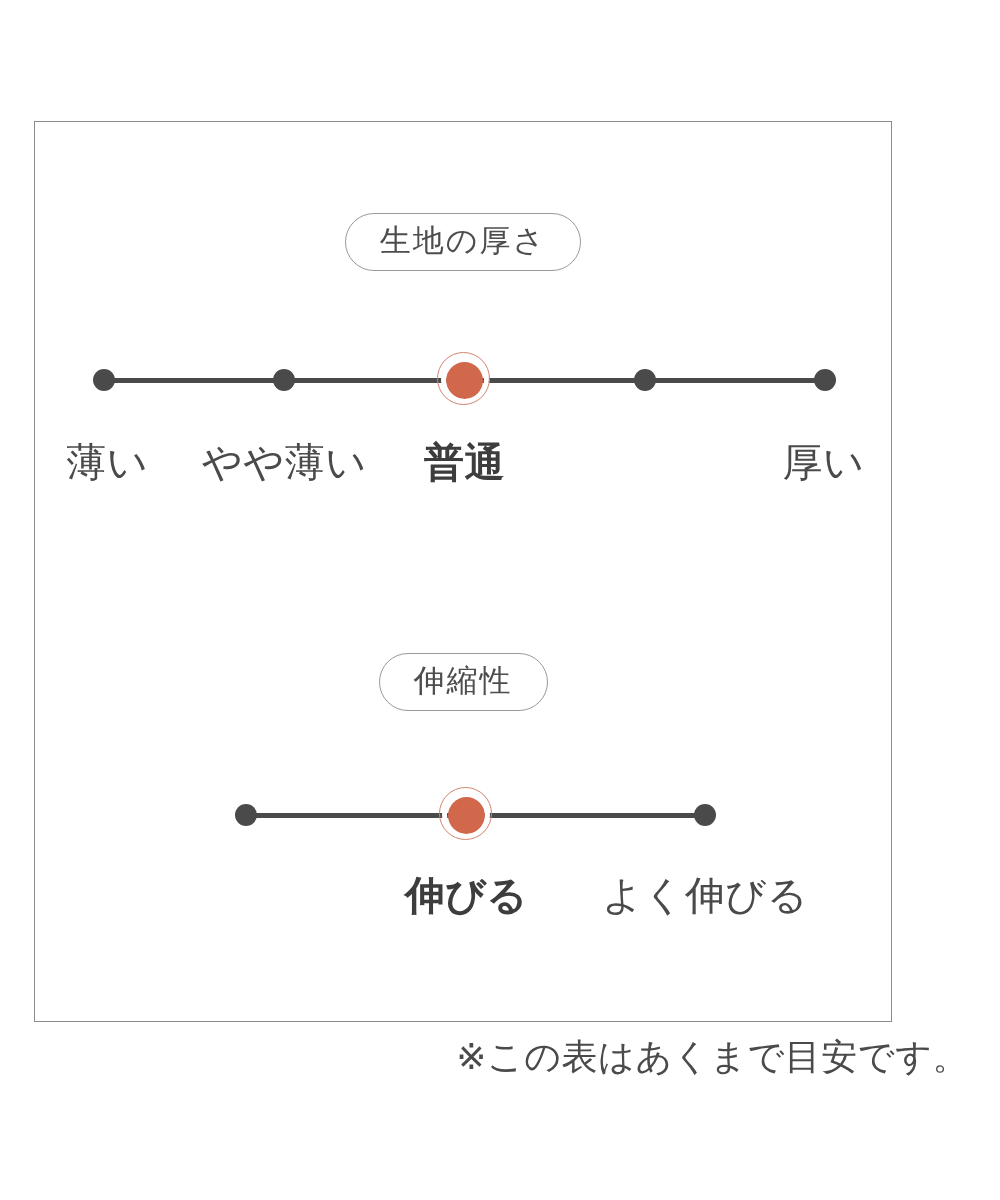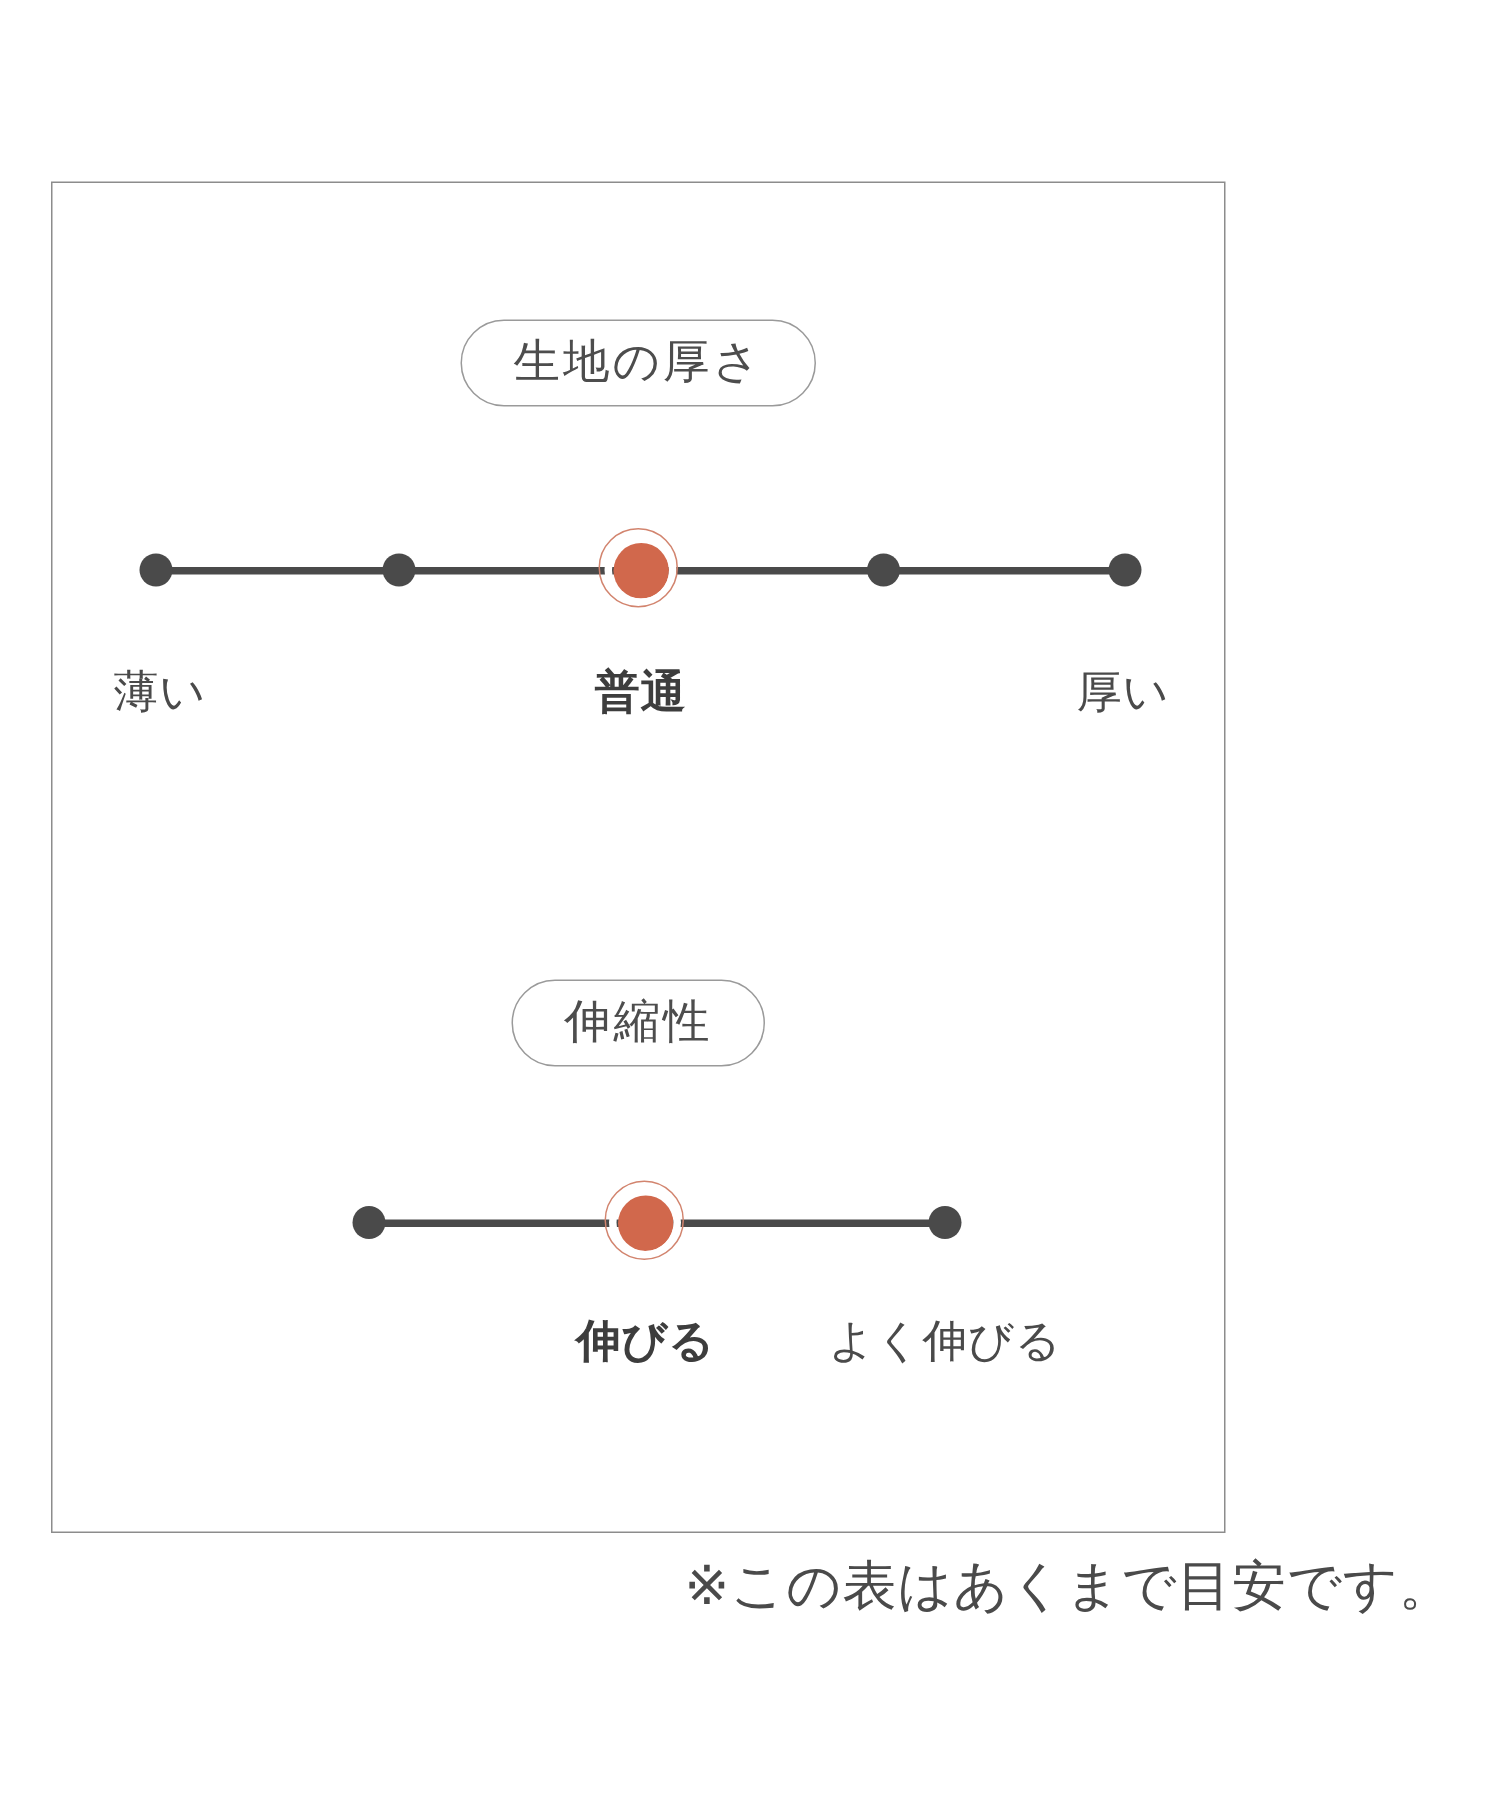--- a/index.html
+++ b/index.html
@@ -14,21 +14,21 @@
     font-family: "Liberation Sans", "DejaVu Sans", sans-serif;
     color: #4a4a4a;
     overflow: hidden;
   }
 
   
   #panel {
     position: absolute;
     left: 34px;
     top: 121px;
-    width: 783px;
+    width: 858px;
     height: 901px;
     box-sizing: border-box;
     border: 1.5px solid #8c8c8c;
     background: #ffffff;
   }
 
   
   .section {
     position: absolute;
     left: 0;
@@ -118,21 +118,21 @@
 
   
   .labels {
     position: absolute;
     height: 46px;
   }
   .tick-label {
     position: absolute;
     top: 0;
     transform: translateX(-50%);
-    font-size: 30px;
+    font-size: 40px;
     line-height: 40px;
     white-space: nowrap;
     color: #4a4a4a;
     letter-spacing: 0.5px;
   }
   .tick-label.selected {
     font-weight: bold;
     color: #3d3d3d;
   }
   .tick-label.edge-left  { transform: translateX(-46%); }
@@ -165,20 +165,21 @@
       <div class="track"></div>
       <div class="node" style="left:0%;"></div>
       <div class="node" style="left:25%;"></div>
       <div class="node active" style="left:50%;"></div>
       <div class="node" style="left:75%;"></div>
       <div class="node" style="left:100%;"></div>
     </div>
 
     <div class="labels" id="thickness-labels" style="left:69px; right:66px; top:320px;">
       <span class="tick-label edge-left" style="left:0%;">薄い</span>
+      <span class="tick-label" style="left:25%;">やや薄い</span>
       <span class="tick-label selected" style="left:50%;">普通</span>
       <span class="tick-label edge-right" style="left:100%;">厚い</span>
     </div>
 
   </div>
 
   <div class="section" id="section-stretch">
 
     <div class="pill-wrap" style="top:91px;">
       <span class="pill">伸縮性</span>

